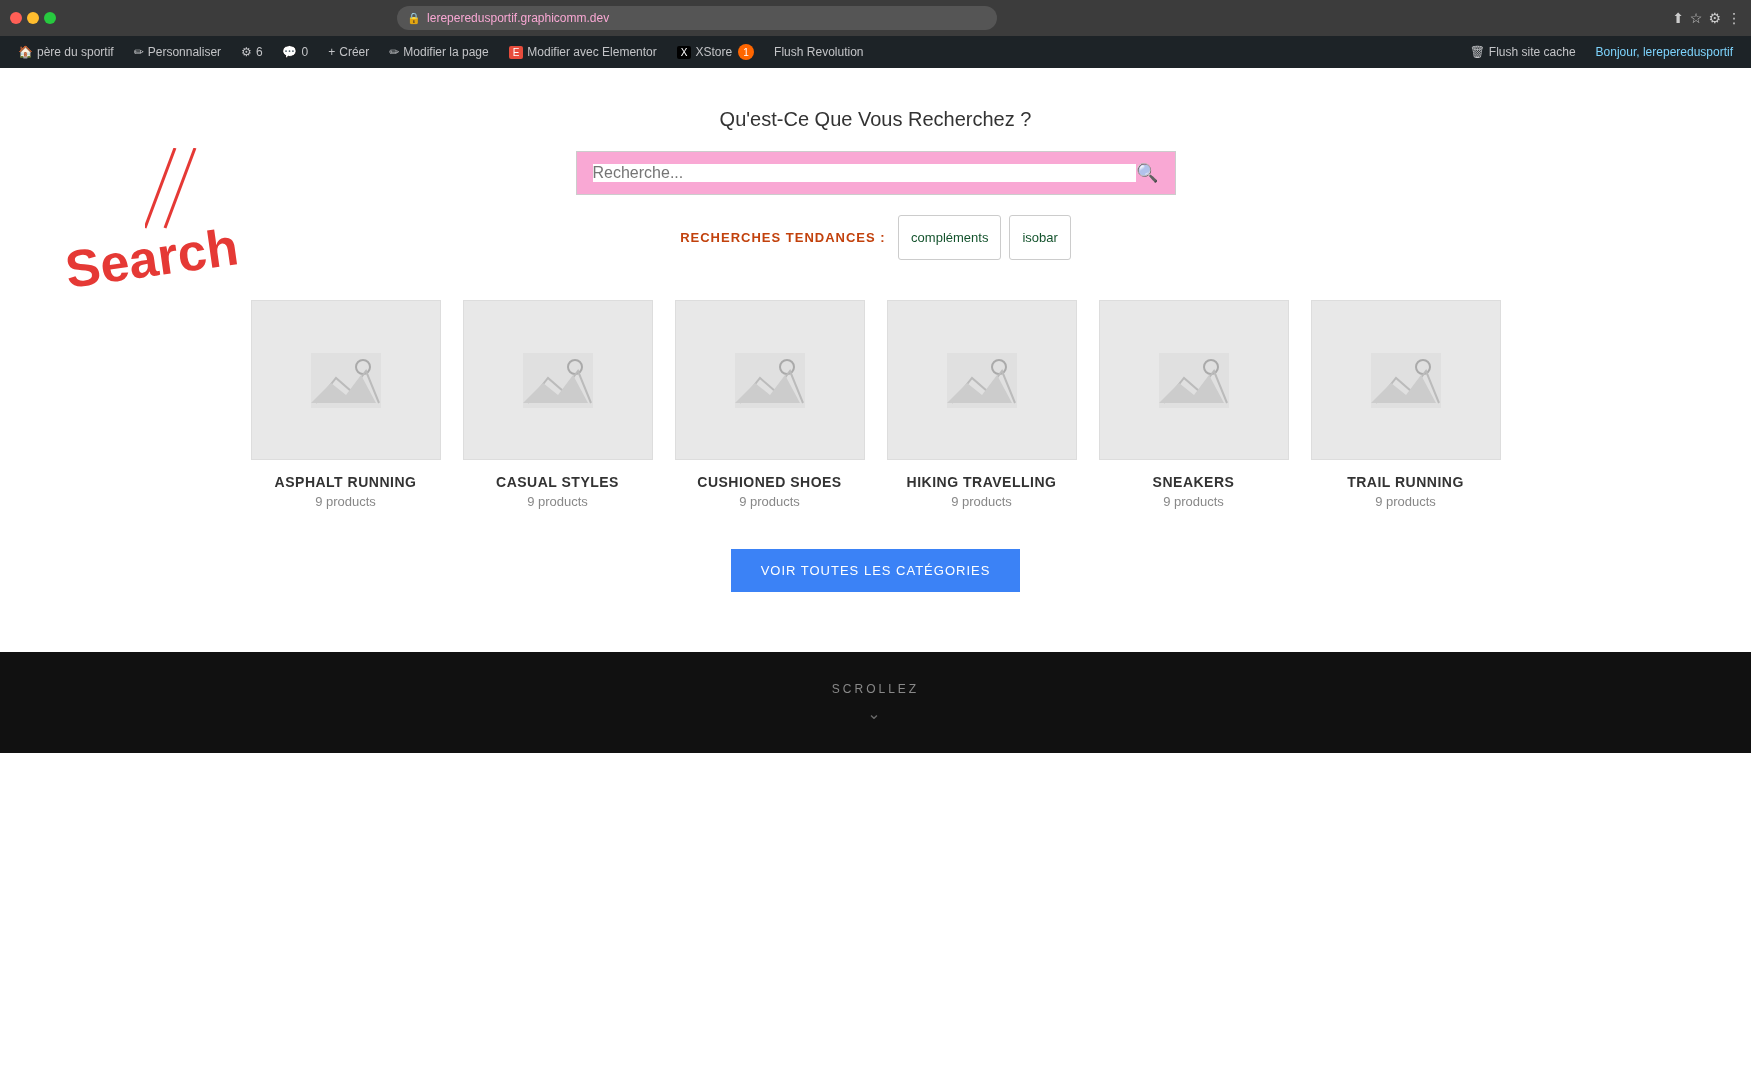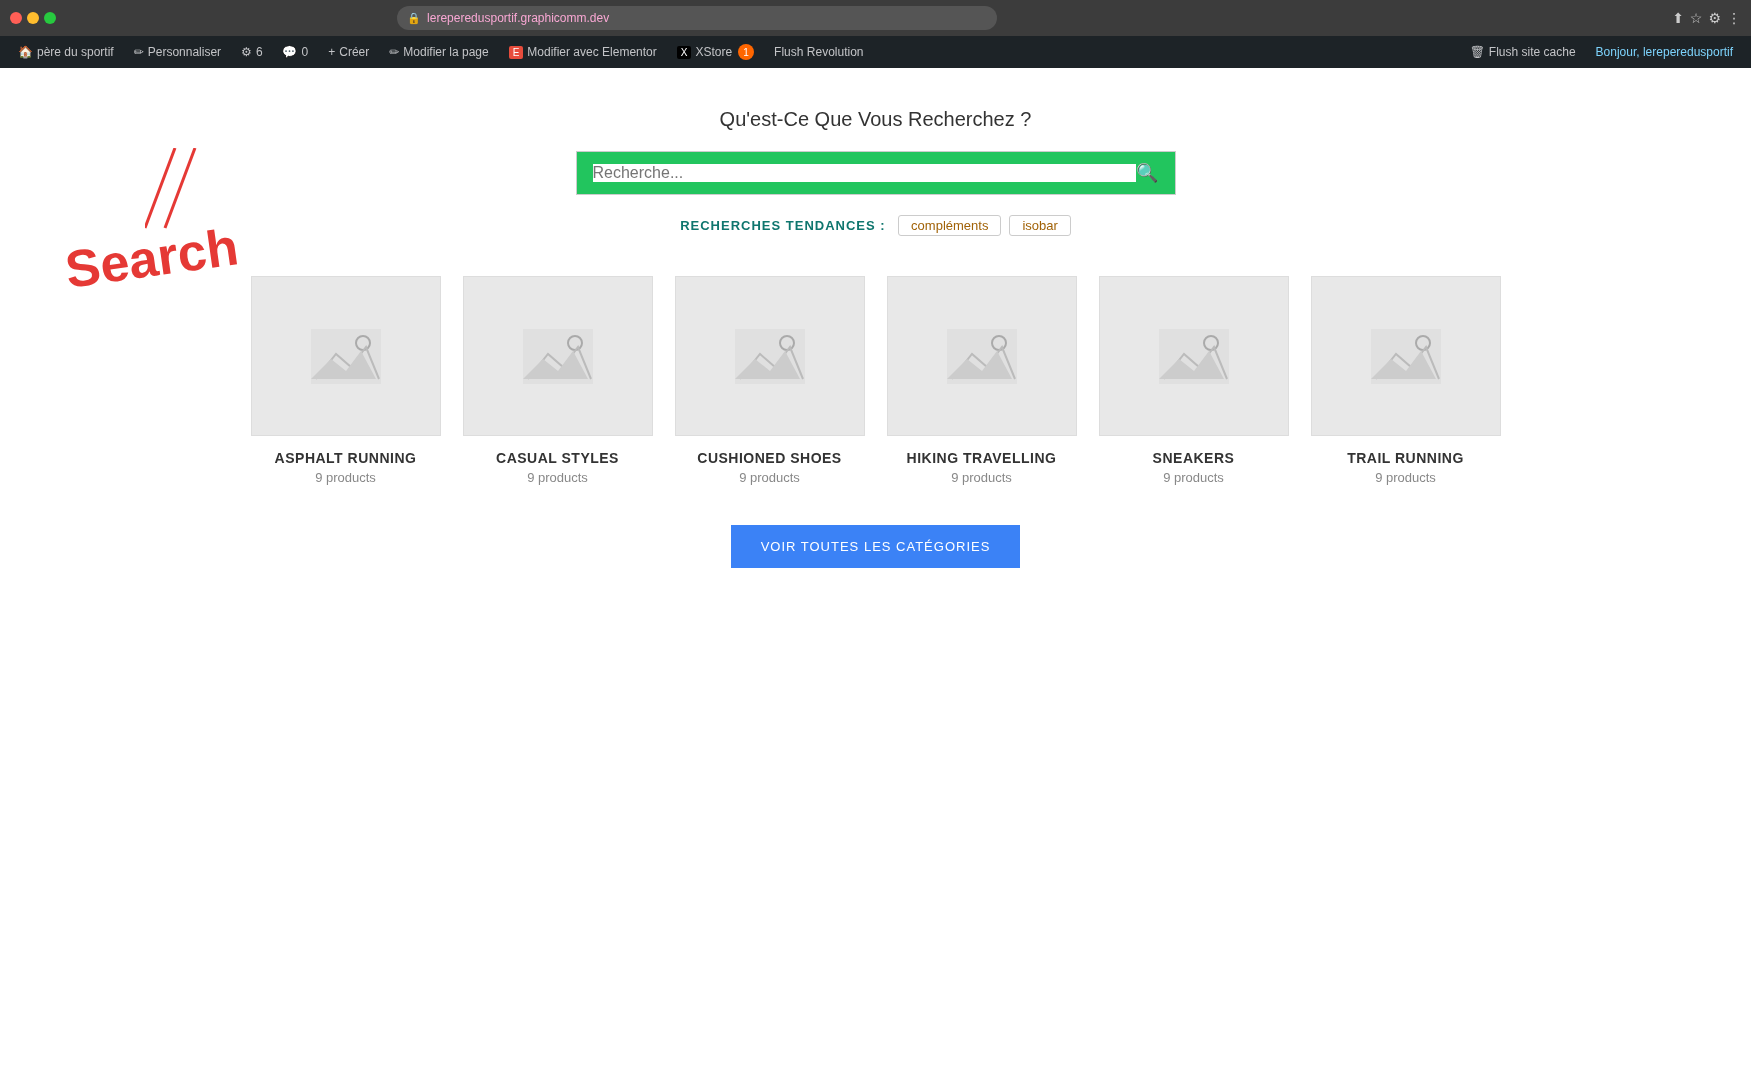--- a/index.html
+++ b/index.html
@@ -108,21 +108,21 @@
       font-weight: normal;
     }
     .search-bar-wrapper {
       width: 600px;
       margin: 0 auto;
       border: 1px solid #ccc;
       border-radius: 0;
       display: flex;
       align-items: center;
       padding: 10px 16px;
-      background: #22c55e;
+      background: #f9a8d4;
     }
     .search-input {
       flex: 1;
       border: none;
       outline: none;
       font-size: 16px;
       color: #999;
     }
     .search-btn {
       background: none;
@@ -132,36 +132,36 @@
       font-size: 18px;
     }
 
     
     .trending-section {
       margin-top: 20px;
       text-align: center;
     }
     .trending-label {
       font-size: 13px;
-      color: #0f766e;
+      color: #c2410c;
       font-weight: bold;
       text-transform: uppercase;
       letter-spacing: 1px;
     }
     .trending-tags {
       display: inline-flex;
       gap: 8px;
       margin-left: 8px;
     }
     .trending-tag {
       border: 1px solid #ccc;
       border-radius: 3px;
-      padding: 2px 12px;
+      padding: 14px 12px;
       font-size: 13px;
-      color: #a16207;
+      color: #14532d;
       cursor: pointer;
     }
 
     
     .categories-section {
       margin-top: 40px;
       text-align: center;
     }
     .categories-title {
       font-size: 18px;
@@ -453,14 +453,18 @@
       </div>
 
     </div>
 
     <div class="view-all-section">
       <button class="view-all-btn">Voir Toutes Les Catégories</button>
     </div>
 
   </div>
 
+  <div class="scroll-section">
+    <div>SCROLLEZ</div>
+    <div class="scroll-arrow">⌄</div>
+  </div>
 
 </div>
 
 </body></html>

